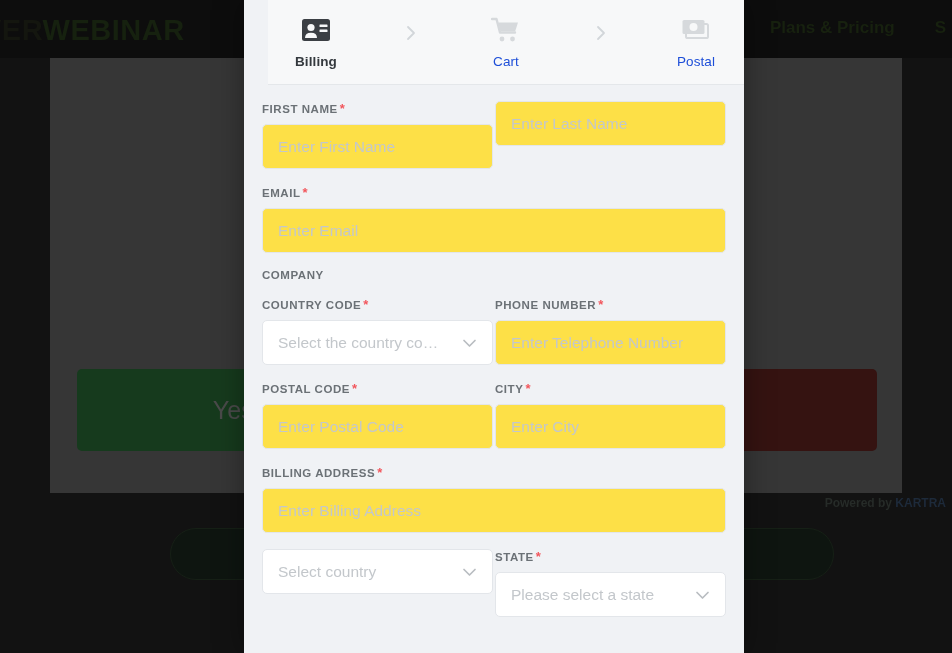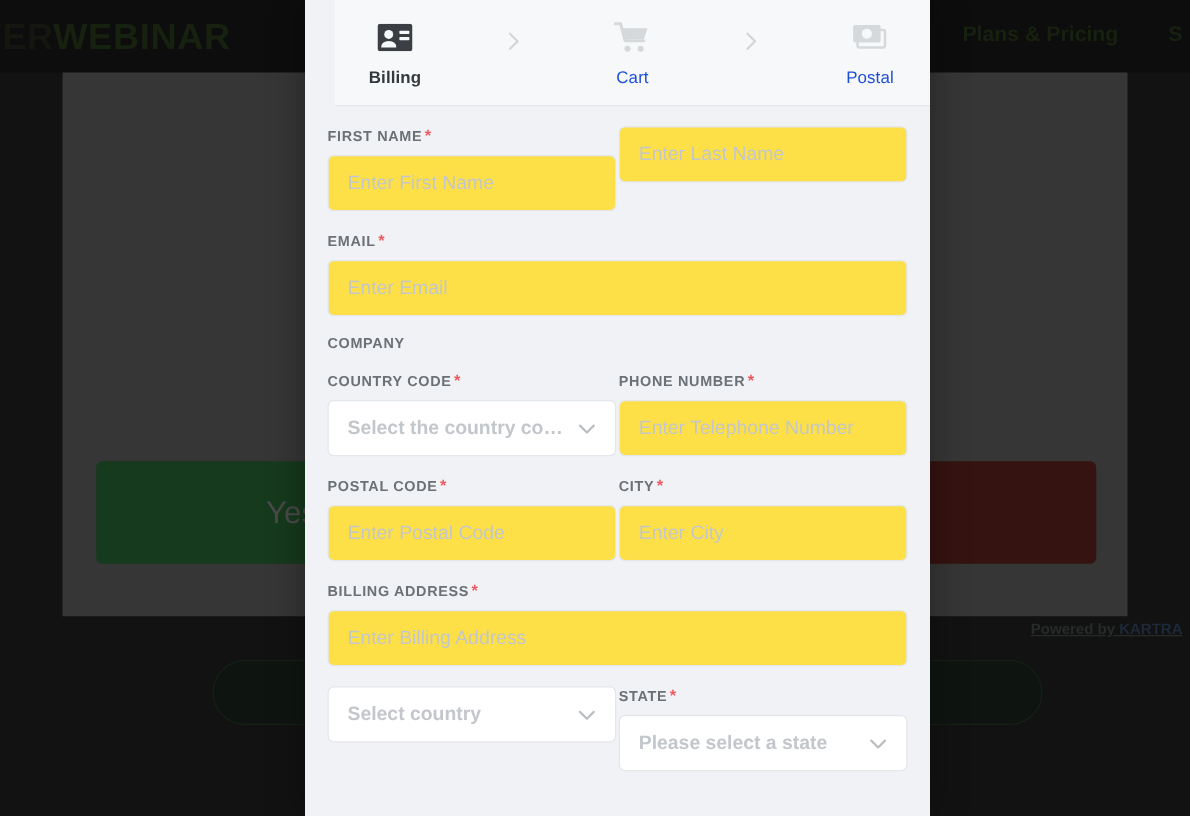--- a/index.html
+++ b/index.html
@@ -115,21 +115,20 @@
   .bg-btn-red   { background: #351311; width: 400px; }
 
   .bg-powered {
     position: absolute;
     right: 6px;
     top: 496px;
     font-size: 12px;
     font-weight: bold;
     color: #262b28;
     white-space: nowrap;
-    text-decoration: underline;
   }
   .bg-powered b { color: #1d2a3a; }
 
   .bg-pill {
     position: absolute;
     top: 528px;
     left: 170px;
     width: 664px;
     height: 52px;
     border-radius: 26px;
@@ -257,21 +256,20 @@
     cursor: pointer;
   }
   .fselect-text {
     font-size: 15.5px;
     color: #c3c7cb;
     white-space: nowrap;
     overflow: hidden;
     text-overflow: ellipsis;
     flex: 1;
     padding-right: 8px;
-    font-weight: bold;
   }
   .chev {
     flex-shrink: 0;
     color: #b9bdc1;
     display: flex;
     align-items: center;
   }
 </style>
 </head>
 <body>

